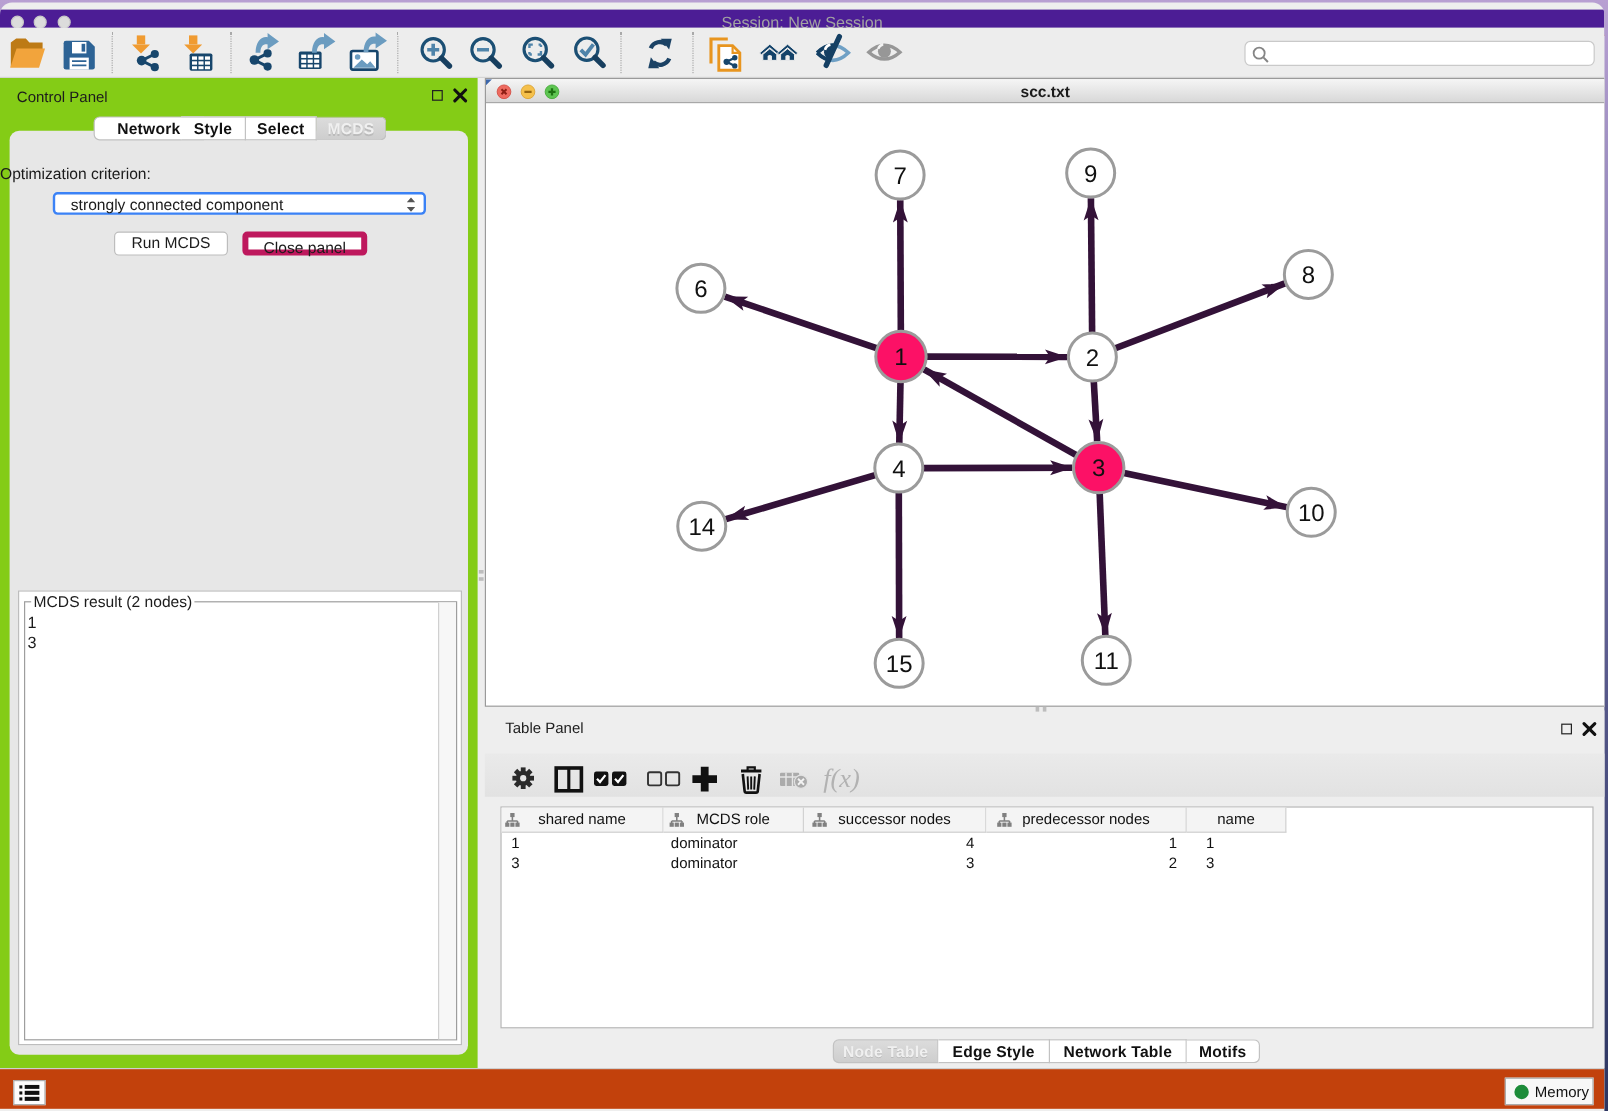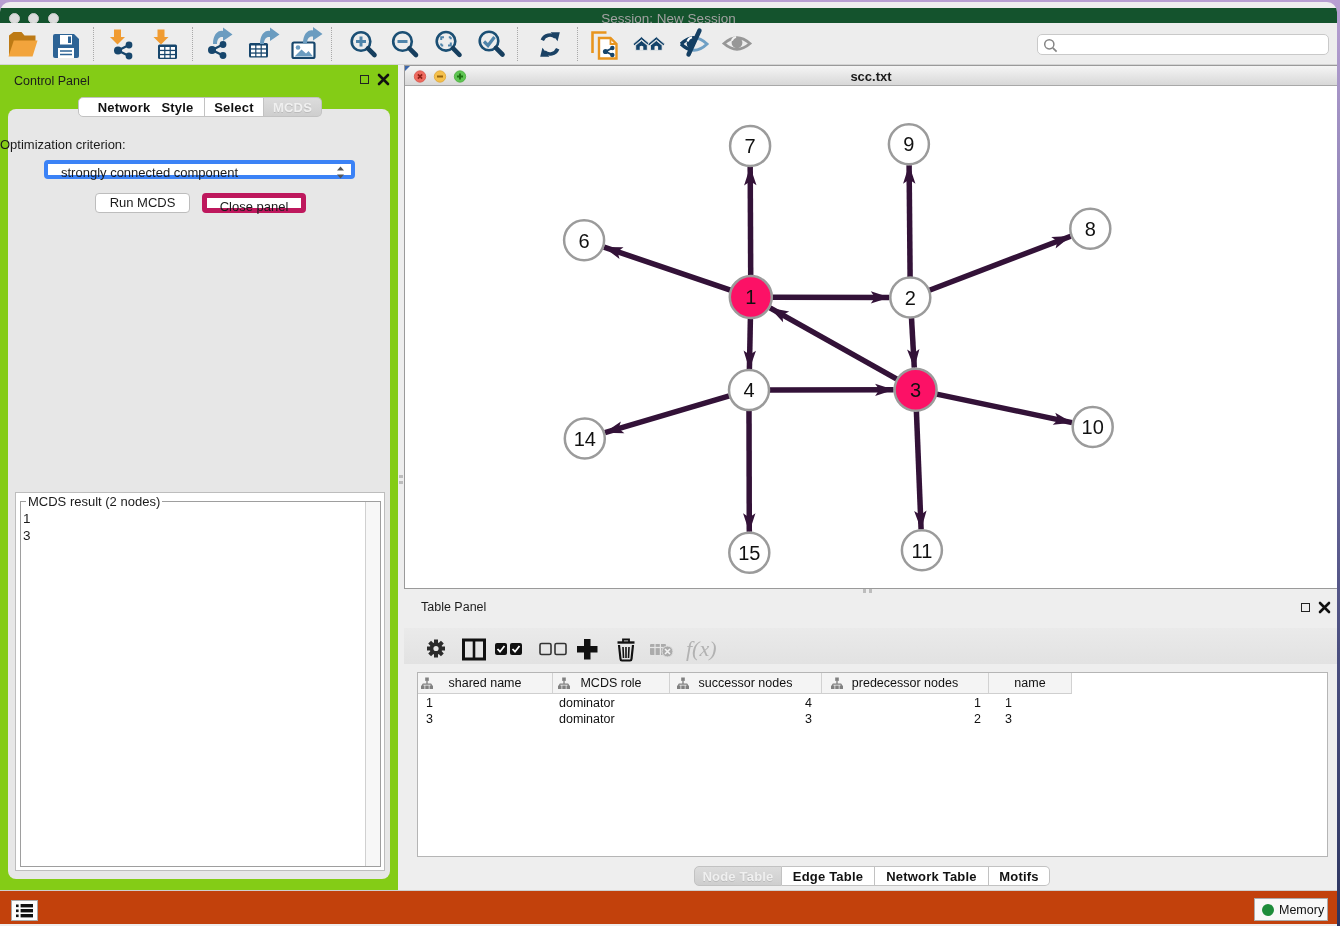--- a/index.html
+++ b/index.html
@@ -2,21 +2,21 @@
 <html><head>
 <meta charset="utf-8">
 <style>
 * { margin:0; padding:0; box-sizing:border-box; }
 html,body { width:1340px; height:926px; overflow:hidden; }
 body { font-family:"Liberation Sans", sans-serif;
   background:linear-gradient(180deg,#b89fd2 0%,#a292c4 12%,#7a74a8 40%,#4b4f80 70%,#2c3560 100%); }
 #win { position:absolute; left:0; top:2px; width:1337px; height:924px;
   background:#eeeeee; border-radius:10px 10px 0 0; overflow:hidden; }
 
-#titlebar { position:absolute; left:0; top:6px; width:100%; height:21.5px; background:#14532d; border-bottom:1px solid #f97316; }
+#titlebar { position:absolute; left:0; top:6px; width:100%; height:21.5px; background:#4c1d95; border-bottom:1px solid #f97316; }
 .tl { position:absolute; top:5px; width:11px; height:11px; border-radius:50%; background:#dcdcdc; border:1px solid #c8c8c8; }
 #ttext { position:absolute; top:3px; left:0; width:100%; text-align:center; font-size:13.5px; color:#a2a2a2; }
 
 #toolbar { position:absolute; left:0; top:21px; width:100%; height:42px; background:#ededed; border-bottom:1px solid #d4d4d4; }
 .sep { position:absolute; top:4px; height:34px; width:0; border-left:1px dotted #a9a9a9; }
 #search { position:absolute; left:1037px; top:11px; width:292px; height:21px; background:#fff; border:1px solid #c9c9c9; border-radius:5px; }
 
 #cpanel { position:absolute; left:0; top:63px; width:398px; height:825px; background:#84cc16; }
 #cp-title { position:absolute; left:14px; top:9px; font-size:12.5px; color:#1c1c1c; }
 #cp-inner { position:absolute; left:8px; top:44px; width:382px; height:770px; background:#e7e7e7; border-radius:8px; }
@@ -181,21 +181,21 @@
       <path d="M2,2 L11,11 M11,2 L2,11" stroke="#111" stroke-width="2.6" stroke-linecap="round"></path>
     </svg>
     <div id="cp-inner"></div>
     <div class="tabrow" style="left:0;top:32px;">
       <div class="tab first" style="left:78px;width:92px;">Network</div>
       <div class="tab" style="left:151px;width:54px;">Style</div>
       <div class="tab" style="left:205px;width:59px;">Select</div>
       <div class="tab last selgray" style="left:264px;width:58px;">MCDS</div>
     </div>
     <div style="position:absolute;left:0;top:72px;width:398px;text-align:left;font-size:13px;color:#1b1b1b;">Optimization criterion:</div>
-    <div style="position:absolute;left:44px;top:95px;width:311px;height:19px;background:#fff;border:4px solid #3b82f6;border-radius:4px;font-size:13px;line-height:17px;color:#1b1b1b;padding-left:13px;">strongly connected component
+    <div style="position:absolute;left:44px;top:95px;width:311px;height:19px;background:#fff;border:2px solid #3b82f6;border-radius:4px;font-size:13px;line-height:17px;color:#1b1b1b;padding-left:13px;">strongly connected component
       <svg width="9" height="13" viewBox="0 0 9 13" style="position:absolute;right:6px;top:2px;">
         <path d="M4.5,0.5 L8,4.6 L1,4.6 Z M4.5,12.5 L8,8.4 L1,8.4 Z" fill="#555"></path>
       </svg>
     </div>
     <div style="position:absolute;left:95px;top:128px;width:95px;height:20px;background:#fff;border:1px solid #bdbdbd;border-radius:4px;font-size:13px;line-height:18px;text-align:center;color:#1b1b1b;">Run MCDS</div>
     <div style="position:absolute;left:202px;top:128px;width:104px;height:20px;background:#fff;border:5px solid #be185d;border-radius:4px;font-size:13px;line-height:18px;text-align:center;color:#1b1b1b;">Close panel</div>
     <div style="position:absolute;left:15px;top:427px;width:370px;height:379px;background:#fff;border:1px solid #bdbdbd;">
       <div style="position:absolute;left:4px;top:8px;width:361px;height:366px;border:1px solid #9e9e9e;"></div>
       <div style="position:absolute;left:10px;top:1px;background:#fff;padding:0 2px;font-size:13px;color:#1b1b1b;">MCDS result (2 nodes)</div>
       <div style="position:absolute;left:7px;top:17px;font-size:13.5px;color:#1b1b1b;line-height:17px;">1<br>3</div>
@@ -348,21 +348,21 @@
       <div class="dcell" style="left:470px;top:22px;width:93px;text-align:right;">1</div>
       <div class="dcell" style="left:587px;top:22px;">1</div>
       <div class="dcell" style="left:8px;top:38px;">3</div>
       <div class="dcell" style="left:141px;top:38px;">dominator</div>
       <div class="dcell" style="left:300px;top:38px;width:94px;text-align:right;">3</div>
       <div class="dcell" style="left:470px;top:38px;width:93px;text-align:right;">2</div>
       <div class="dcell" style="left:587px;top:38px;">3</div>
     </div>
     <div class="tabrow" style="left:0;top:274px;">
       <div class="tab first selgray" style="left:290px;width:88px;">Node Table</div>
-      <div class="tab" style="left:378px;width:93px;">Edge Table</div>
+      <div class="tab" style="left:378px;width:93px;">Edge Style</div>
       <div class="tab" style="left:471px;width:114px;">Network Table</div>
       <div class="tab last" style="left:585px;width:61px;">Motifs</div>
     </div>
   </div>
   <div style="position:absolute;left:399px;top:473px;width:4px;height:9px;border-top:3px solid #bdbdbd;border-bottom:3px solid #bdbdbd;"></div>
   <div style="position:absolute;left:863px;top:586.5px;width:9px;height:4px;border-left:3px solid #bdbdbd;border-right:3px solid #bdbdbd;"></div>
   <svg width="5" height="5" viewBox="0 0 5 5" style="position:absolute;left:405px;top:64px;">
       <path d="M0,0 L5,0 L0,5 Z" fill="#3b66ab"></path>
     </svg>
   <div id="statusbar">

